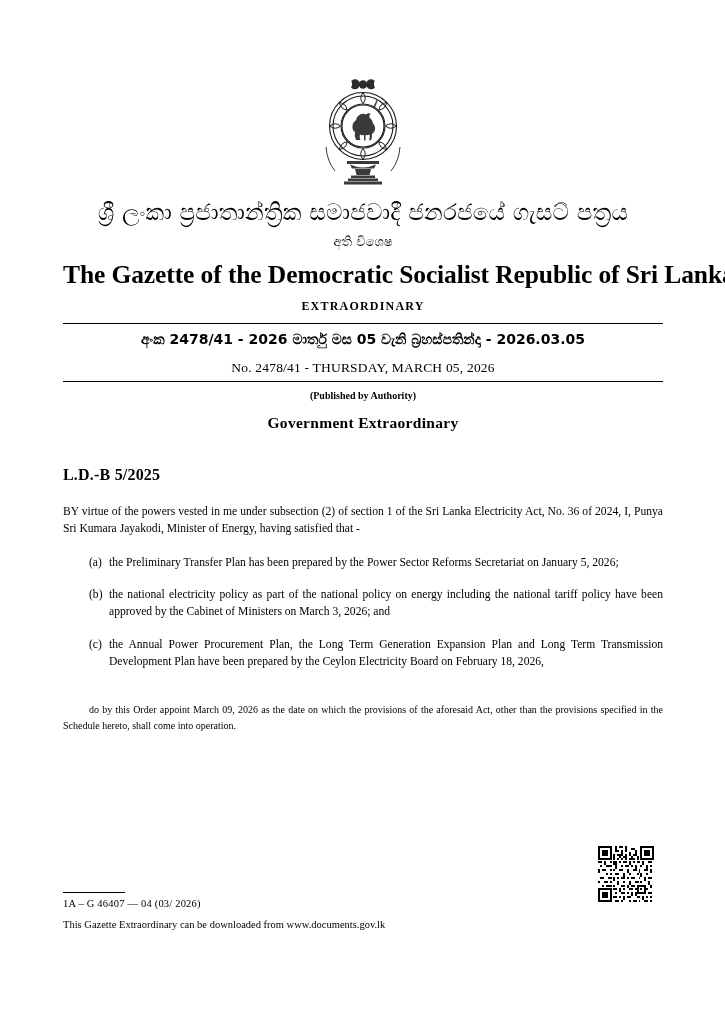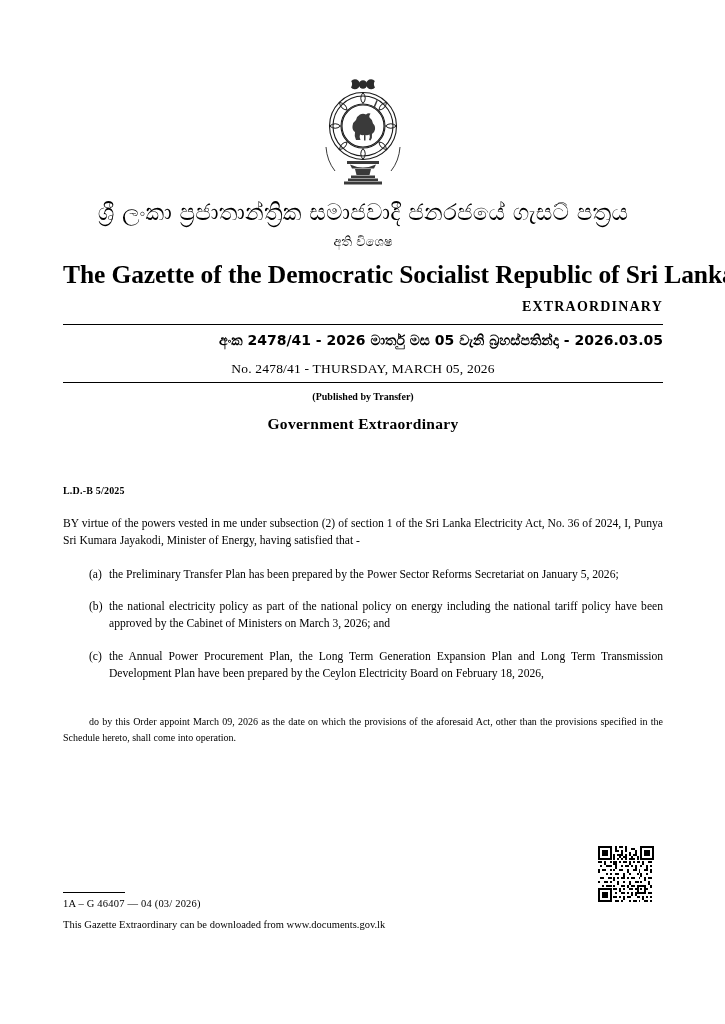--- a/index.html
+++ b/index.html
@@ -61,39 +61,39 @@
   .english-title {
     text-align: center;
     font-family: "Liberation Serif", serif;
     font-weight: bold;
     font-size: 25.5px;
     margin-top: 10px;
     letter-spacing: -0.1px;
     white-space: nowrap;
   }
   .extraordinary {
-    text-align: right;
-    font-weight: bold;
-    font-size: 14px;
+    text-align: center;
+    font-weight: bold;
+    font-size: 12px;
     letter-spacing: 1.2px;
     margin-top: 9px;
   }
 
   .rule {
     border: 0;
     border-top: 1.1px solid #000;
     margin: 9px 0 0 0;
     width: 100%;
   }
   .rule.thin {
     margin-top: 5px;
   }
 
   .issue-sinhala {
-    text-align: right;
+    text-align: center;
     font-family: "DejaVu Sans", sans-serif;
     font-size: 14px;
     font-weight: bold;
     margin-top: 7px;
   }
   .issue-english {
     text-align: center;
     font-size: 13.5px;
     margin-top: 12px;
     letter-spacing: 0.2px;
@@ -115,22 +115,22 @@
     text-align: center;
     font-weight: bold;
     font-size: 15.5px;
     margin-top: 13px;
     letter-spacing: 0.3px;
   }
 
   
   .ld-no {
     font-weight: bold;
-    font-size: 10px;
-    margin-top: 52px;
+    font-size: 16px;
+    margin-top: 34px;
     letter-spacing: 0.2px;
   }
   .act-title {
     text-align: center;
     font-weight: bold;
     font-size: 13px;
     margin-top: 23px;
     letter-spacing: 0.3px;
   }
   .order-under {
@@ -270,21 +270,21 @@
     <div class="sinhala-title">ශ්‍රී ලංකා ප්‍රජාතාන්ත්‍රික සමාජවාදී ජනරජයේ ගැසට් පත්‍රය</div>
     <div class="sinhala-sub">අති විශෙෂ</div>
     <div class="english-title">The Gazette of the Democratic Socialist Republic of Sri Lanka</div>
     <div class="extraordinary">EXTRAORDINARY</div>
 
     <hr class="rule">
     <div class="issue-sinhala">අංක 2478/41 - 2026 මාර්තු මස 05 වැනි බ්‍රහස්පතින්දා - 2026.03.05</div>
     <div class="issue-english">No. 2478/41 - THURSDAY,  MARCH  05,  2026</div>
     <hr class="rule thin">
 
-    <div class="published">(Published by Transfer)</div>
+    <div class="published">(Published by Authority)</div>
 
     <div class="govt-notifications">Government  Extraordinary</div>
 
     <div class="ld-no">L.D.-B 5/2025</div>
 
 
     <p class="body-text">BY virtue of the powers vested in me under subsection (2) of section 1 of the Sri Lanka Electricity Act, No. 36 of 2024, I, Punya Sri Kumara Jayakodi, Minister of Energy, having satisfied that -</p>
 
     <div class="clauses">
       <div class="clause">

